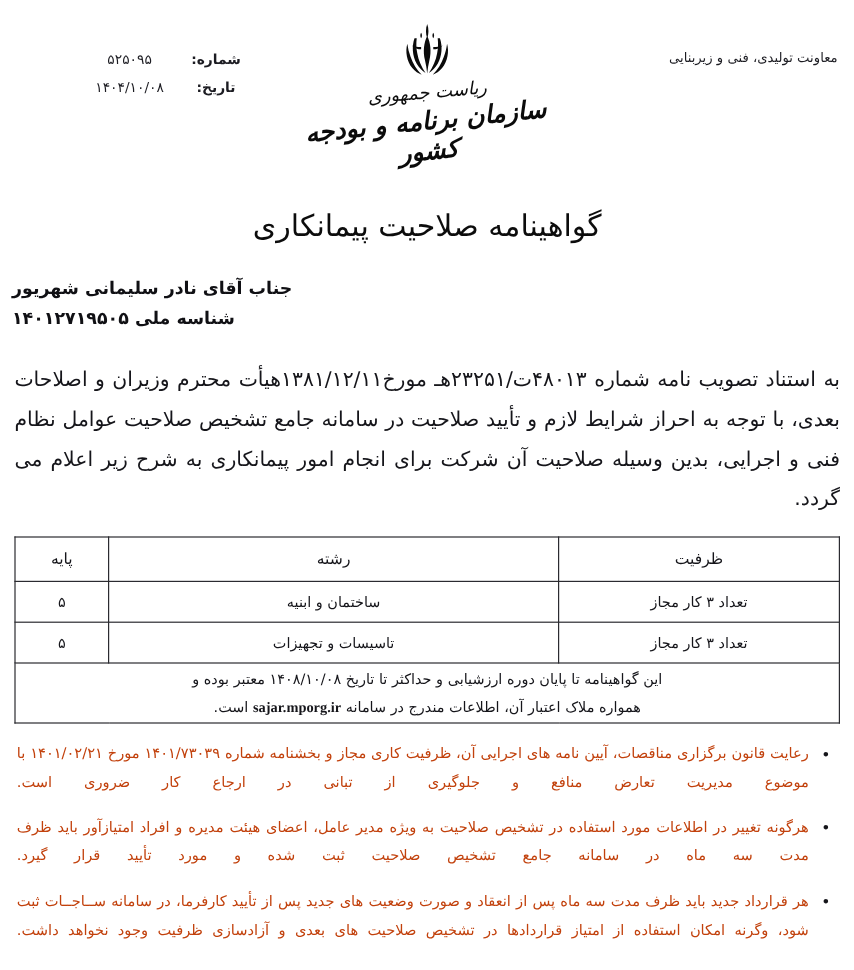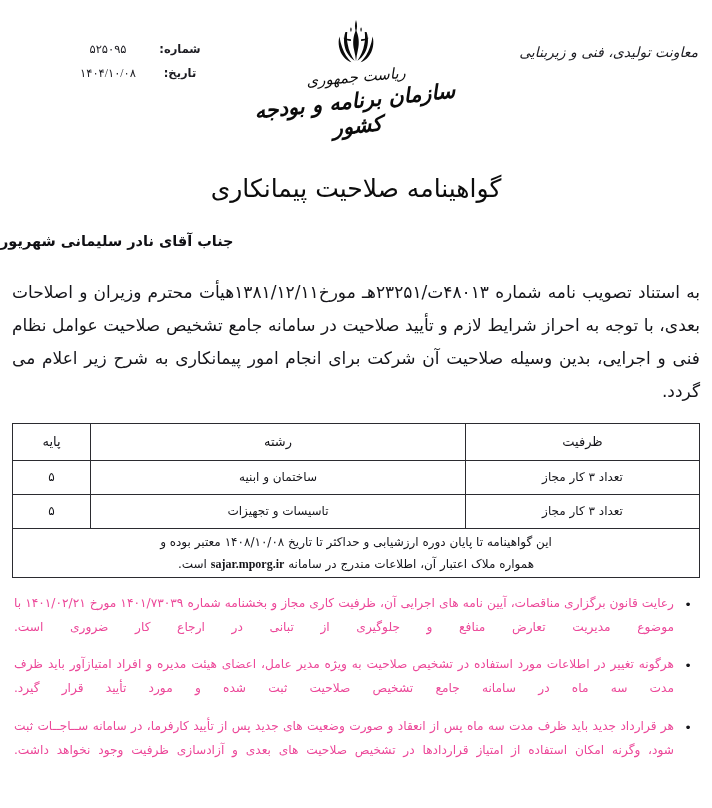--- a/index.html
+++ b/index.html
@@ -25,24 +25,23 @@
   .header {
     position: relative;
     height: 150px;
   }
   .hdr-right {
     position: absolute;
     top: 38px;
     right: 14px;
     direction: rtl;
     line-height: 2.05;
-    font-size: 14px;
+    font-size: 11px;
     color: #1c1c22;
     letter-spacing: 0.1px;
-    font-style: italic;
   }
   .hdr-right div { white-space: nowrap; }
 
   .hdr-left {
     position: absolute;
     top: 38px;
     left: 62px;
     direction: rtl;
     font-size: 11.5px;
     color: #1c1c22;
@@ -55,21 +54,20 @@
     white-space: nowrap;
   }
   .hdr-left .lbl {
     width: 52px;
     text-align: center;
     font-weight: 600;
   }
   .hdr-left .val {
     width: 92px;
     text-align: center;
-    font-family: Liberation Serif, serif;
   }
 
   .emblem {
     position: absolute;
     top: 16px;
     left: 0;
     right: 0;
     margin: 0 auto;
     width: 250px;
     text-align: center;
@@ -108,20 +106,21 @@
     font-weight: 400;
     color: #0c0c0c;
     letter-spacing: 0px;
     direction: rtl;
   }
 
   
   .recipient {
     margin-top: 26px;
     padding-right: 0;
+    padding-left: 10px;
     text-align: left;
     direction: rtl;
     font-size: 14.5px;
     font-weight: 700;
     line-height: 1.72;
     color: #101014;
   }
   .recipient div { white-space: nowrap; }
 
   
@@ -192,21 +191,21 @@
     direction: rtl;
   }
   ul.notes li {
     position: relative;
     padding-right: 22px;
     margin-bottom: 14px;
     font-size: 12.2px;
     line-height: 1.95;
     text-align: justify;
     text-align-last: justify;
-    color: #ec4899;
+    color: #c2410c;
   }
   ul.notes li::before {
     content: "\2022";
     position: absolute;
     right: 4px;
     top: 0px;
     font-size: 13px;
     line-height: 1.95;
     color: #15151a;
   }
@@ -251,20 +250,21 @@
         <span class="val">۱۴۰۴/۱۰/۰۸</span>
       </div>
     </div>
 
   </div>
 
   <div class="doc-title">گواهینامه صلاحیت پیمانکاری</div>
 
   <div class="recipient">
     <div>جناب آقای  نادر  سلیمانی شهریور</div>
+    <div>شناسه ملی ۱۴۰۱۲۷۱۹۵۰۵</div>
   </div>
 
   <div class="body-para">به استناد تصویب نامه شماره ۴۸۰۱۳ت/۲۳۲۵۱هـ مورخ۱۳۸۱/۱۲/۱۱هیأت محترم وزیران و اصلاحات بعدی، با توجه به احراز شرایط لازم و تأیید صلاحیت در سامانه جامع تشخیص صلاحیت عوامل نظام فنی و اجرایی، بدین وسیله صلاحیت آن شرکت برای انجام امور پیمانکاری به شرح زیر اعلام می گردد.</div>
 
   <div class="tbl-wrap">
     <table class="cert">
       <colgroup>
         <col class="c-zarfiat">
         <col class="c-reshteh">
         <col class="c-paye">

